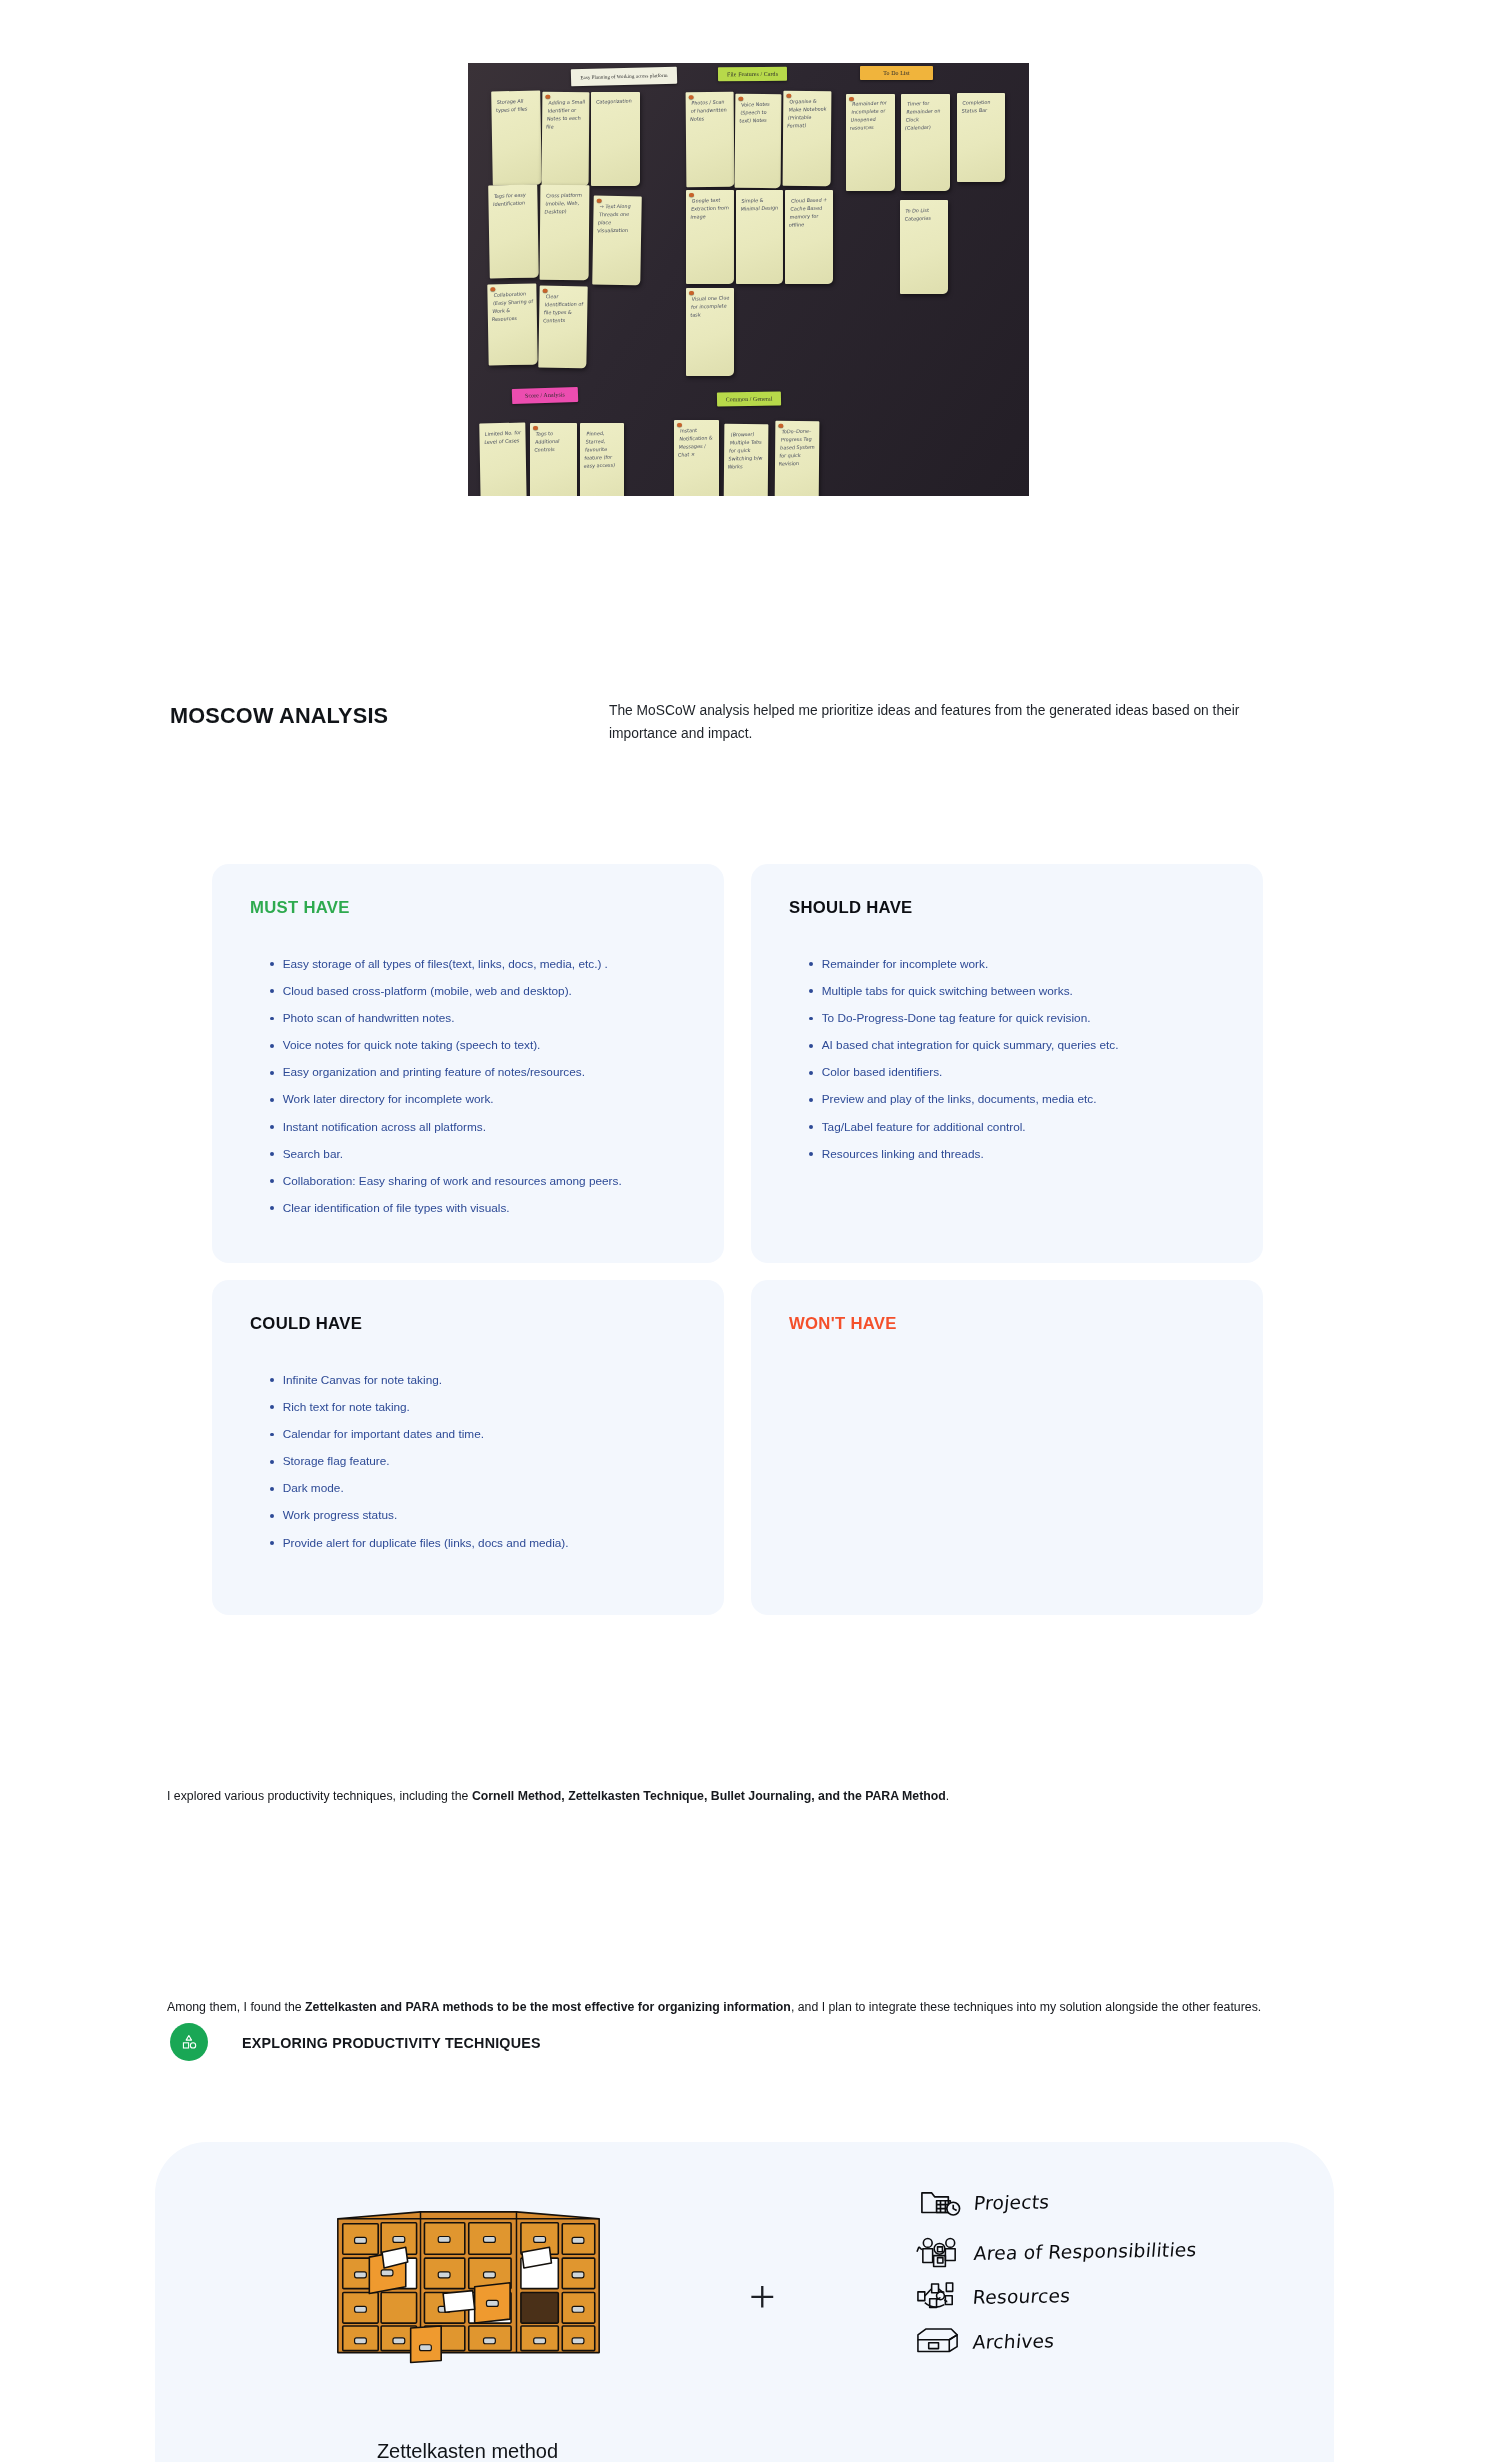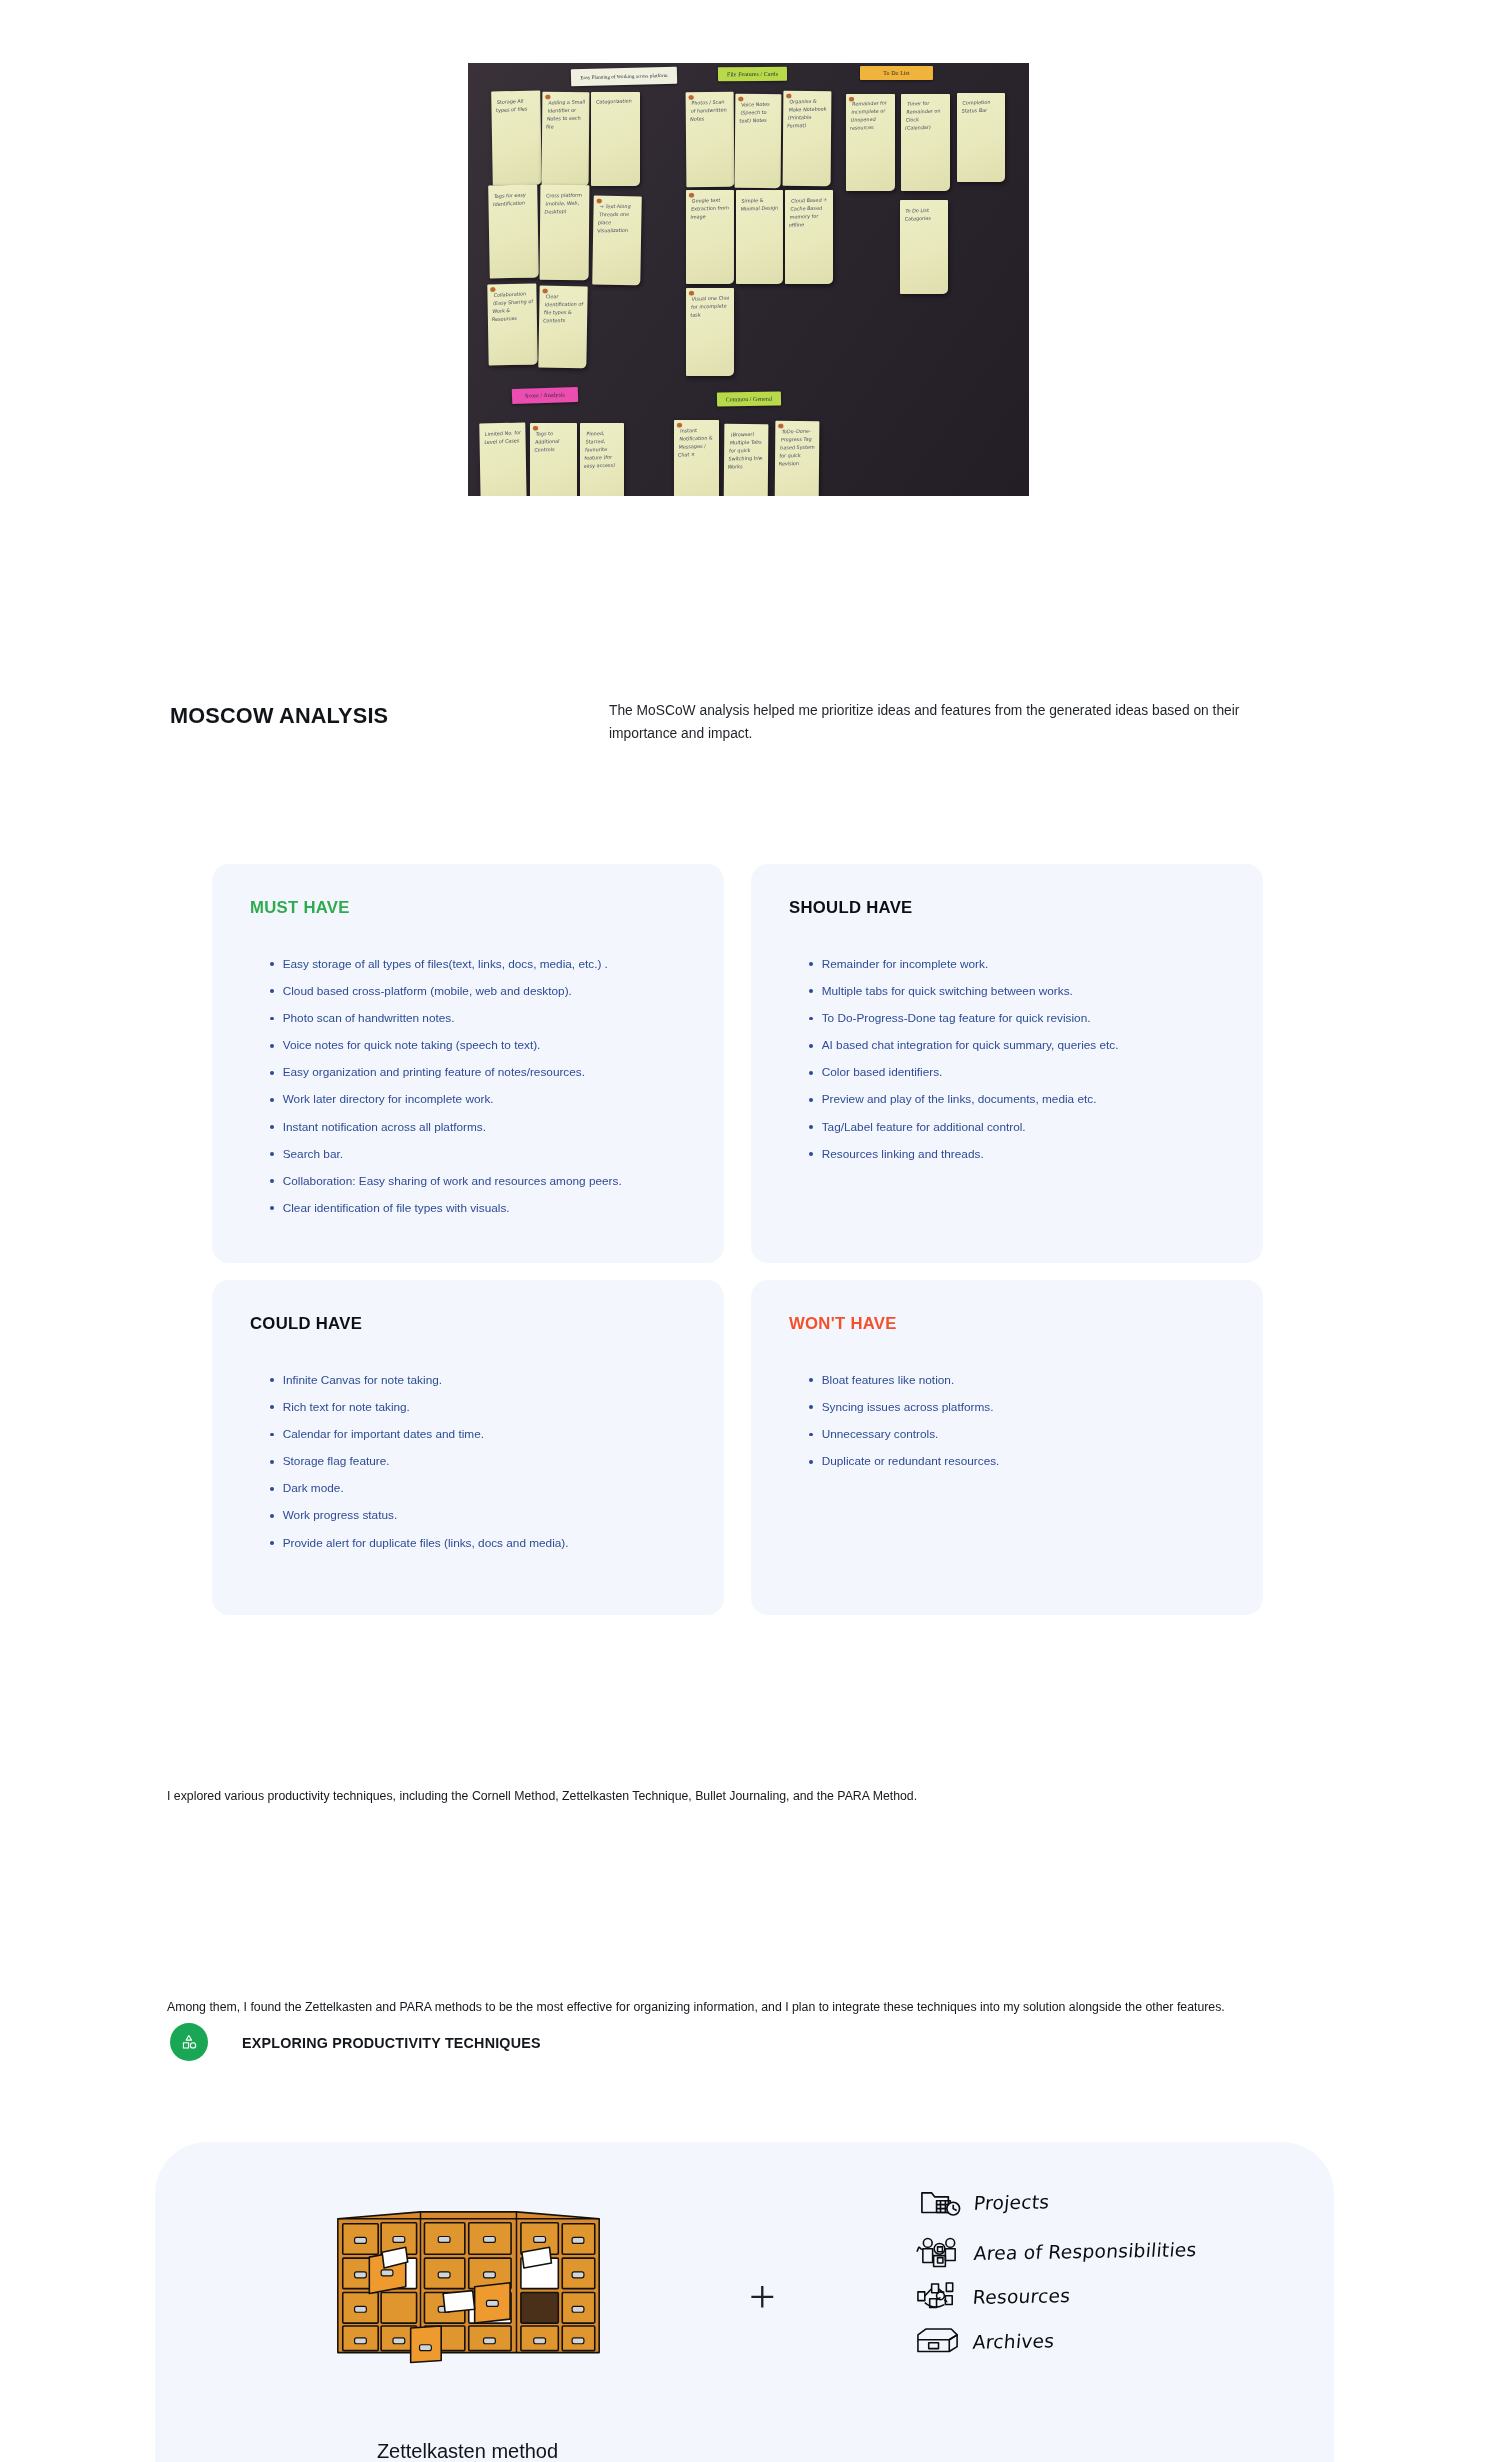--- a/index.html
+++ b/index.html
@@ -91,21 +91,21 @@
   .t-must  { color: #2eaa4f; }
   .t-should{ color: #0d0f14; }
   .t-could { color: #0d0f14; }
   .t-wont  { color: #f4502b; }
 
   
   .para {
     position: absolute; left: 167px; width: 1128px;
     font-size: 12.3px; line-height: 23.6px; color: #16181d;
   }
-  .para b { font-weight: 400; }
+  .para b { font-weight: 700; }
   #para-1 { top: 1785px; }
   #para-2 { top: 1996px; }
 
   
   .badge {
     position: absolute; left: 170px; top: 2023px;
     width: 38px; height: 38px; border-radius: 50%;
     background: #19a755; display: flex; align-items: center;
     justify-content: center;
   }
@@ -292,26 +292,20 @@
       <li>Calendar for important dates and time.</li>
       <li>Storage flag feature.</li>
       <li>Dark mode.</li>
       <li>Work progress status.</li>
       <li>Provide alert for duplicate files (links, docs and media).</li>
     </ul>
 </div>
 
 <div class="card" id="card-wont">
   <div class="card-title t-wont">WON'T HAVE</div>
-  <ul class="card-list">
-      <li>Bloat features like notion.</li>
-      <li>Syncing issues across platforms.</li>
-      <li>Unnecessary controls.</li>
-      <li>Duplicate or redundant resources.</li>
-    </ul>
 </div>
 
 <div class="para" id="para-1">
   <span>I explored various productivity techniques, including the </span><b>Cornell Method, Zettelkasten Technique, Bullet Journaling, and the PARA Method</b><span>.</span>
 </div>
 
 <div class="para" id="para-2">
   <span>Among them, I found the </span><b>Zettelkasten and PARA methods to be the most effective for organizing information</b><span>, and I plan to integrate these techniques into my solution alongside the other features.</span>
 </div>
 

